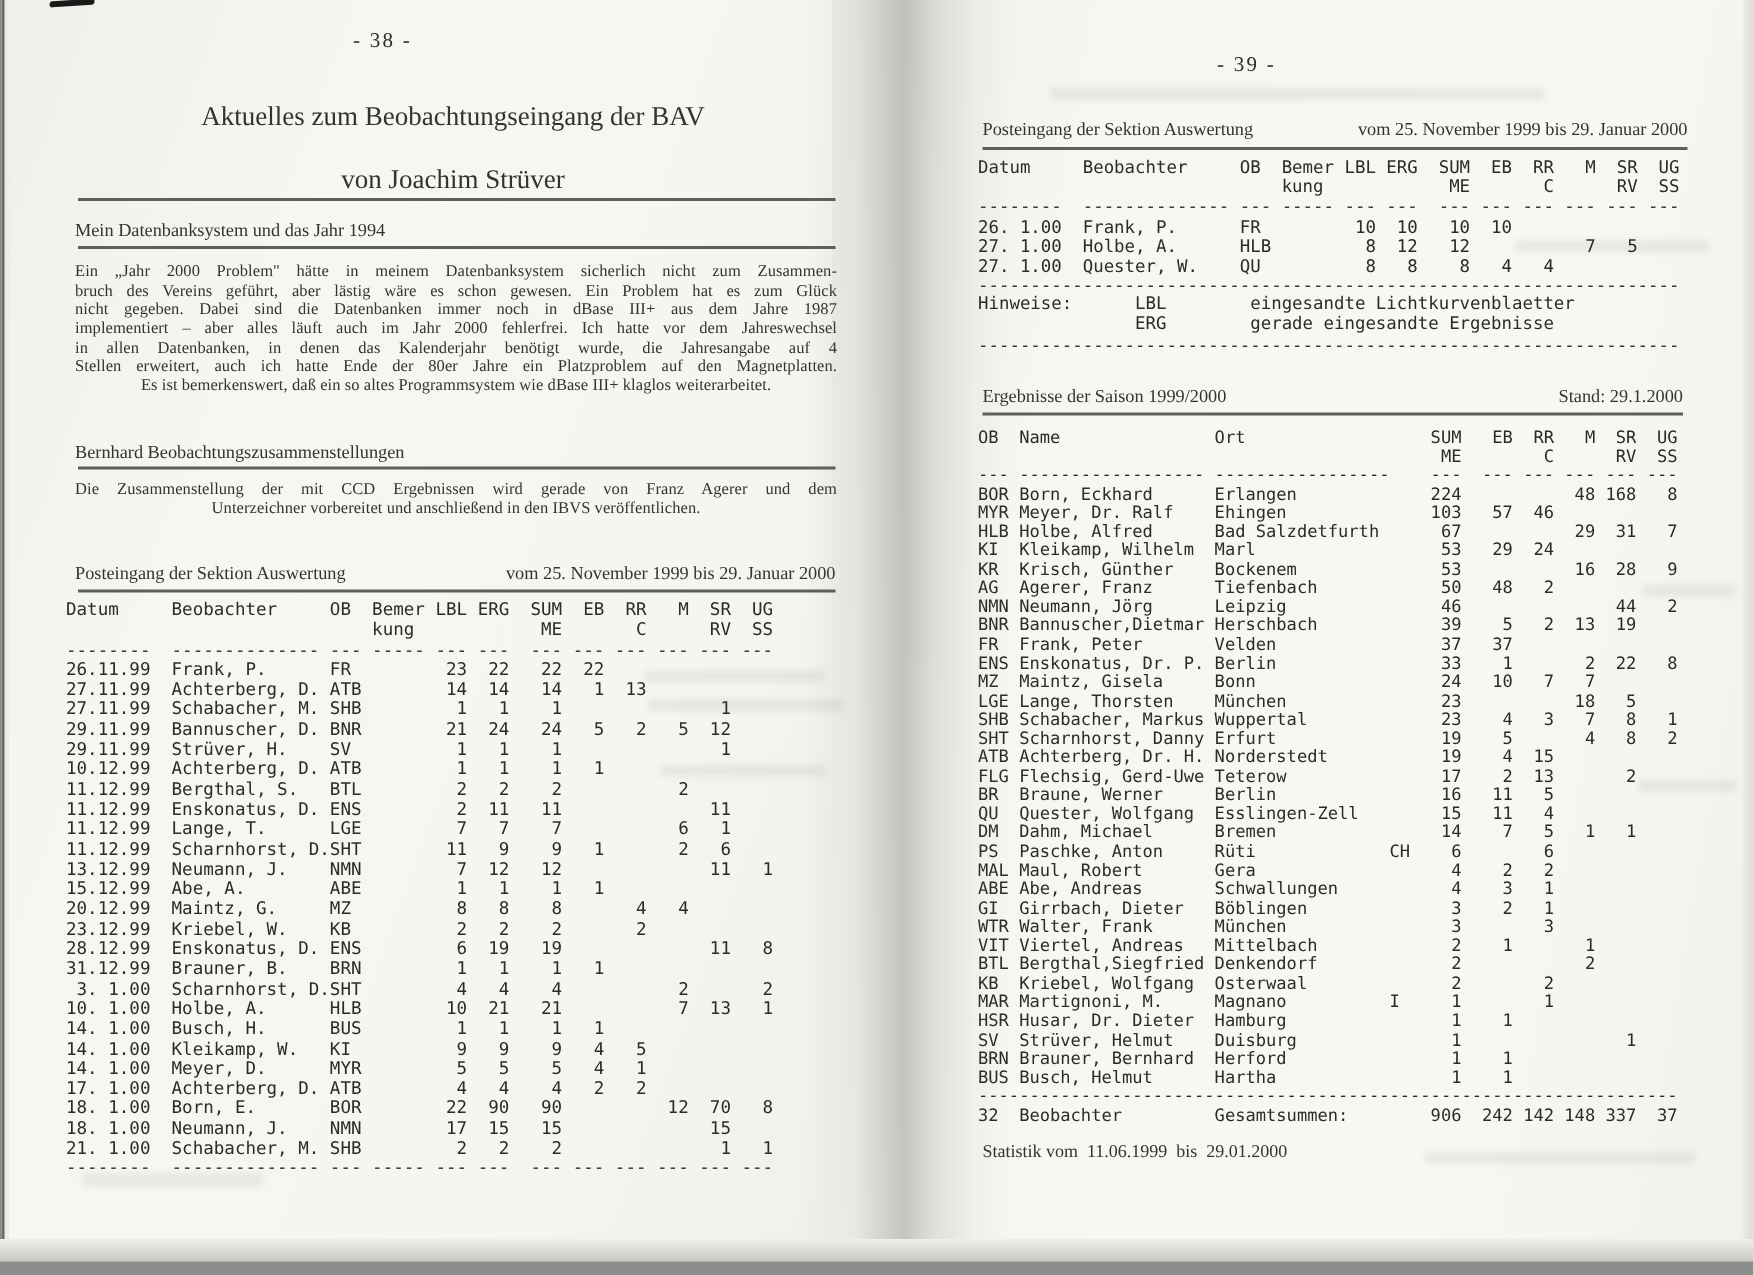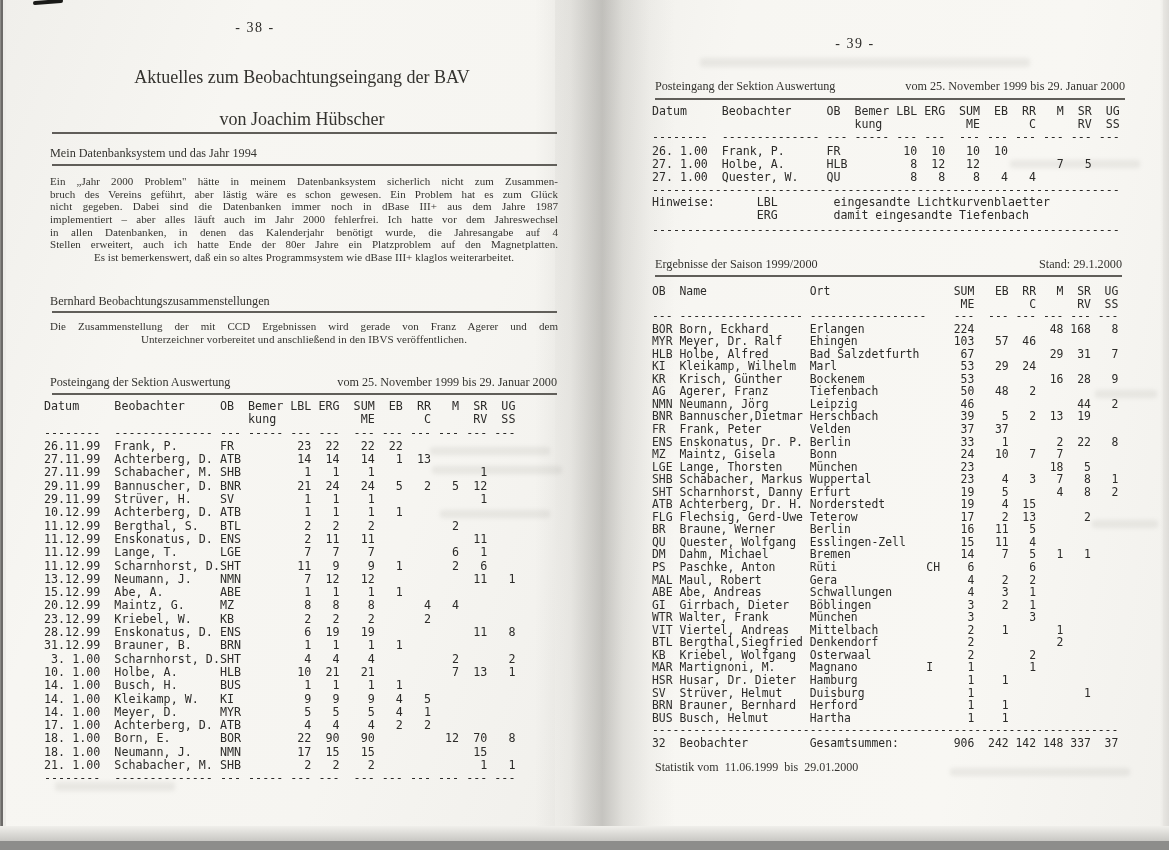--- a/index.html
+++ b/index.html
@@ -49,21 +49,21 @@
   <div class="ghost" style="left:432px;top:466px;width:130px;height:8px"></div>
   <div class="ghost" style="left:440px;top:510px;width:110px;height:8px"></div>
   <div class="ghost" style="left:1095px;top:390px;width:62px;height:8px"></div>
   <div class="ghost" style="left:1092px;top:520px;width:66px;height:8px"></div>
   <div class="ghost" style="left:950px;top:768px;width:180px;height:8px"></div>
   <div class="ghost" style="left:55px;top:782px;width:120px;height:9px"></div>
 
   <div class="sans ctr pageno" style="left:180px;top:20px;width:150px">- 38 -</div>
 
   <div class="sans ctr tl" style="left:46px;top:67px;width:512px">Aktuelles zum Beobachtungseingang der BAV</div>
-  <div class="sans ctr tl" style="left:46px;top:109px;width:512px">von Joachim Hübscher</div>
+  <div class="sans ctr tl" style="left:46px;top:109px;width:512px">von Joachim Strüver</div>
 
   <div class="hr" style="left:52px;top:132px;width:505px"></div>
 
   <div class="sans h" style="left:50px;top:146px">Mein Datenbanksystem und das Jahr 1994</div>
   <div class="hr" style="left:52px;top:164px;width:505px"></div>
 
   <div class="sans para" style="left:50px;top:175px;width:508px">
       <div class="jline">Ein „Jahr 2000 Problem" hätte in meinem Datenbanksystem sicherlich nicht zum Zusammen-</div>
       <div class="jline">bruch des Vereins geführt, aber lästig wäre es schon gewesen. Ein Problem hat es zum Glück</div>
       <div class="jline">nicht gegeben. Dabei sind die Datenbanken immer noch in dBase III+ aus dem Jahre 1987</div>
@@ -82,31 +82,31 @@
     </div>
 
   <div class="sans h flexbetween" style="left:50px;top:375px;width:507px">
     <span>Posteingang der Sektion Auswertung</span>
     <span>vom 25. November 1999 bis 29. Januar 2000</span>
   </div>
   <div class="hr" style="left:52px;top:393px;width:505px"></div>
 
   <div class="mono t38" style="left:44px;top:400px"><div>Datum     Beobachter     OB  Bemer LBL ERG  SUM  EB  RR   M  SR  UG</div><div>                             kung            ME       C      RV  SS</div><div>--------  -------------- --- ----- --- ---  --- --- --- --- --- ---</div><div>26.11.99  Frank, P.      FR         23  22   22  22                </div><div>27.11.99  Achterberg, D. ATB        14  14   14   1  13            </div><div>27.11.99  Schabacher, M. SHB         1   1    1               1    </div><div>29.11.99  Bannuscher, D. BNR        21  24   24   5   2   5  12    </div><div>29.11.99  Strüver, H.    SV          1   1    1               1    </div><div>10.12.99  Achterberg, D. ATB         1   1    1   1                </div><div>11.12.99  Bergthal, S.   BTL         2   2    2           2        </div><div>11.12.99  Enskonatus, D. ENS         2  11   11              11    </div><div>11.12.99  Lange, T.      LGE         7   7    7           6   1    </div><div>11.12.99  Scharnhorst, D.SHT        11   9    9   1       2   6    </div><div>13.12.99  Neumann, J.    NMN         7  12   12              11   1</div><div>15.12.99  Abe, A.        ABE         1   1    1   1                </div><div>20.12.99  Maintz, G.     MZ          8   8    8       4   4        </div><div>23.12.99  Kriebel, W.    KB          2   2    2       2            </div><div>28.12.99  Enskonatus, D. ENS         6  19   19              11   8</div><div>31.12.99  Brauner, B.    BRN         1   1    1   1                </div><div> 3. 1.00  Scharnhorst, D.SHT         4   4    4           2       2</div><div>10. 1.00  Holbe, A.      HLB        10  21   21           7  13   1</div><div>14. 1.00  Busch, H.      BUS         1   1    1   1                </div><div>14. 1.00  Kleikamp, W.   KI          9   9    9   4   5            </div><div>14. 1.00  Meyer, D.      MYR         5   5    5   4   1            </div><div>17. 1.00  Achterberg, D. ATB         4   4    4   2   2            </div><div>18. 1.00  Born, E.       BOR        22  90   90          12  70   8</div><div>18. 1.00  Neumann, J.    NMN        17  15   15              15    </div><div>21. 1.00  Schabacher, M. SHB         2   2    2               1   1</div><div>--------  -------------- --- ----- --- ---  --- --- --- --- --- ---</div></div>
 
-  <div class="sans ctr pageno" style="left:780px;top:36px;width:150px">- 39 -</div>
+  <div class="sans ctr pageno" style="left:756px;top:36px;width:150px">- 39 -</div>
 
   <div class="sans h flexbetween" style="left:655px;top:79px;width:470px">
     <span>Posteingang der Sektion Auswertung</span>
     <span>vom 25. November 1999 bis 29. Januar 2000</span>
   </div>
   <div class="hr" style="left:655px;top:98px;width:470px"></div>
 
   <div class="mono t39" style="left:652px;top:105px"><div>Datum     Beobachter     OB  Bemer LBL ERG  SUM  EB  RR   M  SR  UG</div><div>                             kung            ME       C      RV  SS</div><div>--------  -------------- --- ----- --- ---  --- --- --- --- --- ---</div><div>26. 1.00  Frank, P.      FR         10  10   10  10                </div><div>27. 1.00  Holbe, A.      HLB         8  12   12           7   5    </div><div>27. 1.00  Quester, W.    QU          8   8    8   4   4            </div><div>-------------------------------------------------------------------</div></div>
 
-  <div class="mono t39" style="left:652px;top:196px"><div>Hinweise:      LBL        eingesandte Lichtkurvenblaetter</div><div>               ERG        damit eingesandte Tiefenbach</div></div>
+  <div class="mono t39" style="left:652px;top:196px"><div>Hinweise:      LBL        eingesandte Lichtkurvenblaetter</div><div>               ERG        gerade eingesandte Ergebnisse</div></div>
 
   <div class="mono t39" style="left:652px;top:224px">-------------------------------------------------------------------</div>
 
   <div class="sans h flexbetween" style="left:655px;top:257px;width:467px">
     <span>Ergebnisse der Saison 1999/2000</span>
     <span>Stand: 29.1.2000</span>
   </div>
   <div class="hr" style="left:655px;top:275px;width:467px"></div>
 
   <div class="mono terg" style="left:652px;top:285px"><div>OB  Name               Ort                  SUM   EB  RR   M  SR  UG</div><div>                                             ME        C      RV  SS</div><div>--- ------------------ -----------------    ---  --- --- --- --- ---</div><div>BOR Born, Eckhard      Erlangen             224           48 168   8</div><div>MYR Meyer, Dr. Ralf    Ehingen              103   57  46            </div><div>HLB Holbe, Alfred      Bad Salzdetfurth      67           29  31   7</div><div>KI  Kleikamp, Wilhelm  Marl                  53   29  24            </div><div>KR  Krisch, Günther    Bockenem              53           16  28   9</div><div>AG  Agerer, Franz      Tiefenbach            50   48   2            </div><div>NMN Neumann, Jörg      Leipzig               46               44   2</div><div>BNR Bannuscher,Dietmar Herschbach            39    5   2  13  19    </div><div>FR  Frank, Peter       Velden                37   37                </div><div>ENS Enskonatus, Dr. P. Berlin                33    1       2  22   8</div><div>MZ  Maintz, Gisela     Bonn                  24   10   7   7        </div><div>LGE Lange, Thorsten    München               23           18   5    </div><div>SHB Schabacher, Markus Wuppertal             23    4   3   7   8   1</div><div>SHT Scharnhorst, Danny Erfurt                19    5       4   8   2</div><div>ATB Achterberg, Dr. H. Norderstedt           19    4  15            </div><div>FLG Flechsig, Gerd-Uwe Teterow               17    2  13       2    </div><div>BR  Braune, Werner     Berlin                16   11   5            </div><div>QU  Quester, Wolfgang  Esslingen-Zell        15   11   4            </div><div>DM  Dahm, Michael      Bremen                14    7   5   1   1    </div><div>PS  Paschke, Anton     Rüti             CH    6        6            </div><div>MAL Maul, Robert       Gera                   4    2   2            </div><div>ABE Abe, Andreas       Schwallungen           4    3   1            </div><div>GI  Girrbach, Dieter   Böblingen              3    2   1            </div><div>WTR Walter, Frank      München                3        3            </div><div>VIT Viertel, Andreas   Mittelbach             2    1       1        </div><div>BTL Bergthal,Siegfried Denkendorf             2            2        </div><div>KB  Kriebel, Wolfgang  Osterwaal              2        2            </div><div>MAR Martignoni, M.     Magnano          I     1        1            </div><div>HSR Husar, Dr. Dieter  Hamburg                1    1                </div><div>SV  Strüver, Helmut    Duisburg               1                1    </div><div>BRN Brauner, Bernhard  Herford                1    1                </div><div>BUS Busch, Helmut      Hartha                 1    1                </div><div>--------------------------------------------------------------------</div><div>32  Beobachter         Gesamtsummen:        906  242 142 148 337  37</div></div>

